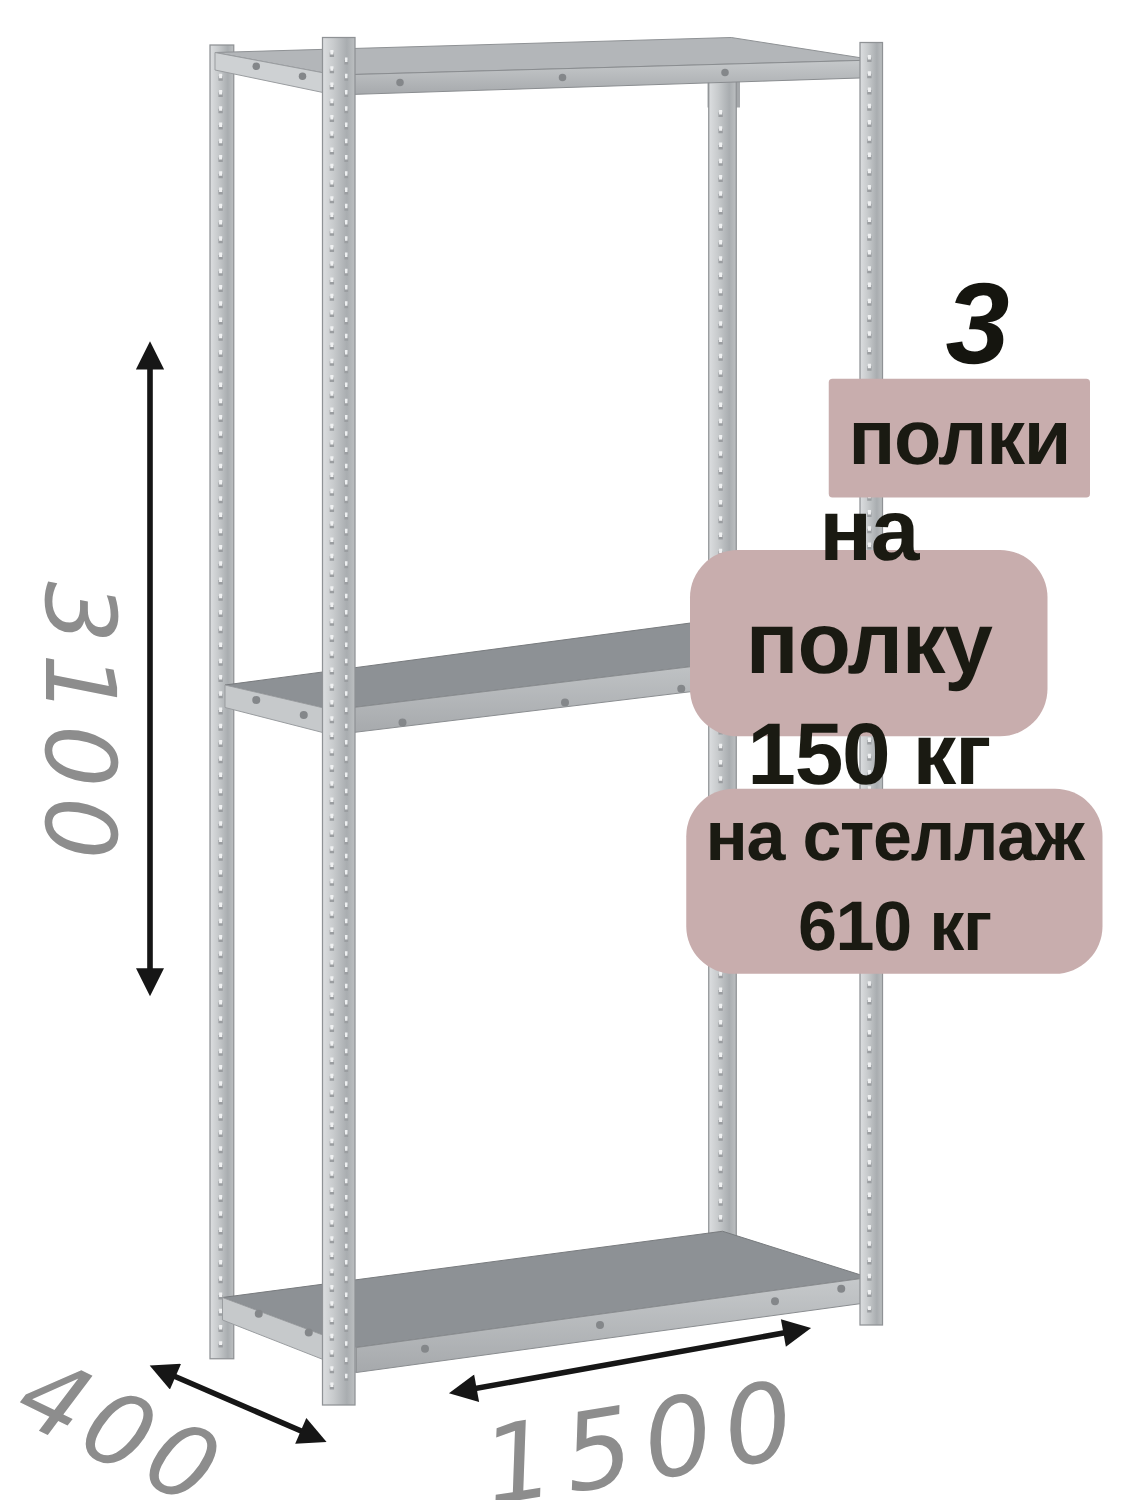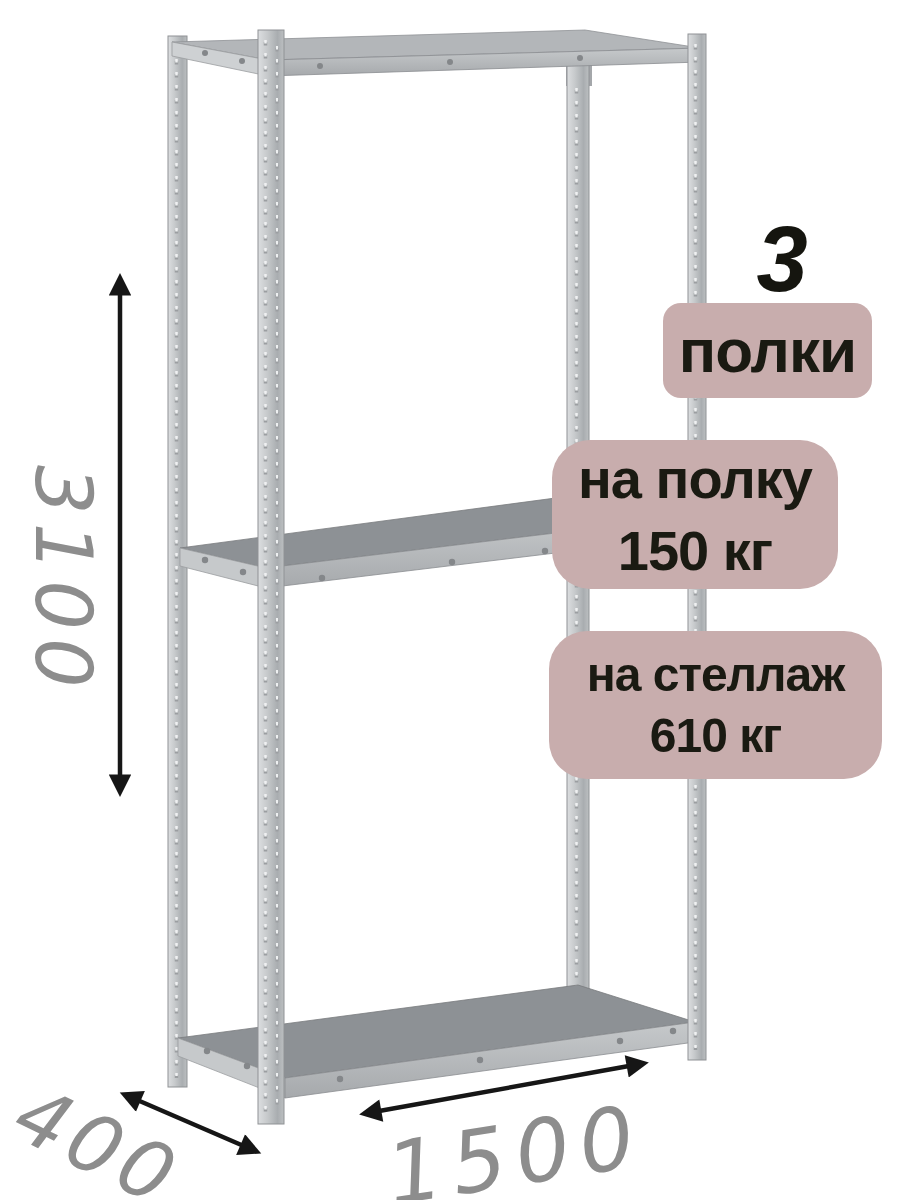--- a/index.html
+++ b/index.html
@@ -61,29 +61,29 @@
     display: flex;
     flex-direction: column;
     align-items: center;
     justify-content: center;
     text-align: center;
     line-height: 1.28;
     letter-spacing: -1px;
   }
   .badge-shelves {
     left: 663px; top: 303px; width: 209px; height: 95px;
-    border-radius: 18px; font-size: 62px;
+    border-radius: 3px; font-size: 62px;
   }
   .badge-per-shelf {
     left: 552px; top: 440px; width: 286px; height: 149px;
-    border-radius: 38px; font-size: 56px;
+    border-radius: 38px; font-size: 70px;
   }
   .badge-total {
     left: 549px; top: 631px; width: 333px; height: 148px;
-    border-radius: 38px; font-size: 48px;
+    border-radius: 38px; font-size: 56px;
   }
   .badge span { display: block; }
 </style>
 </head>
 <body>
 
 <div class="stage">
 
   <svg class="rack" viewBox="0 0 900 1200">
     <defs>

